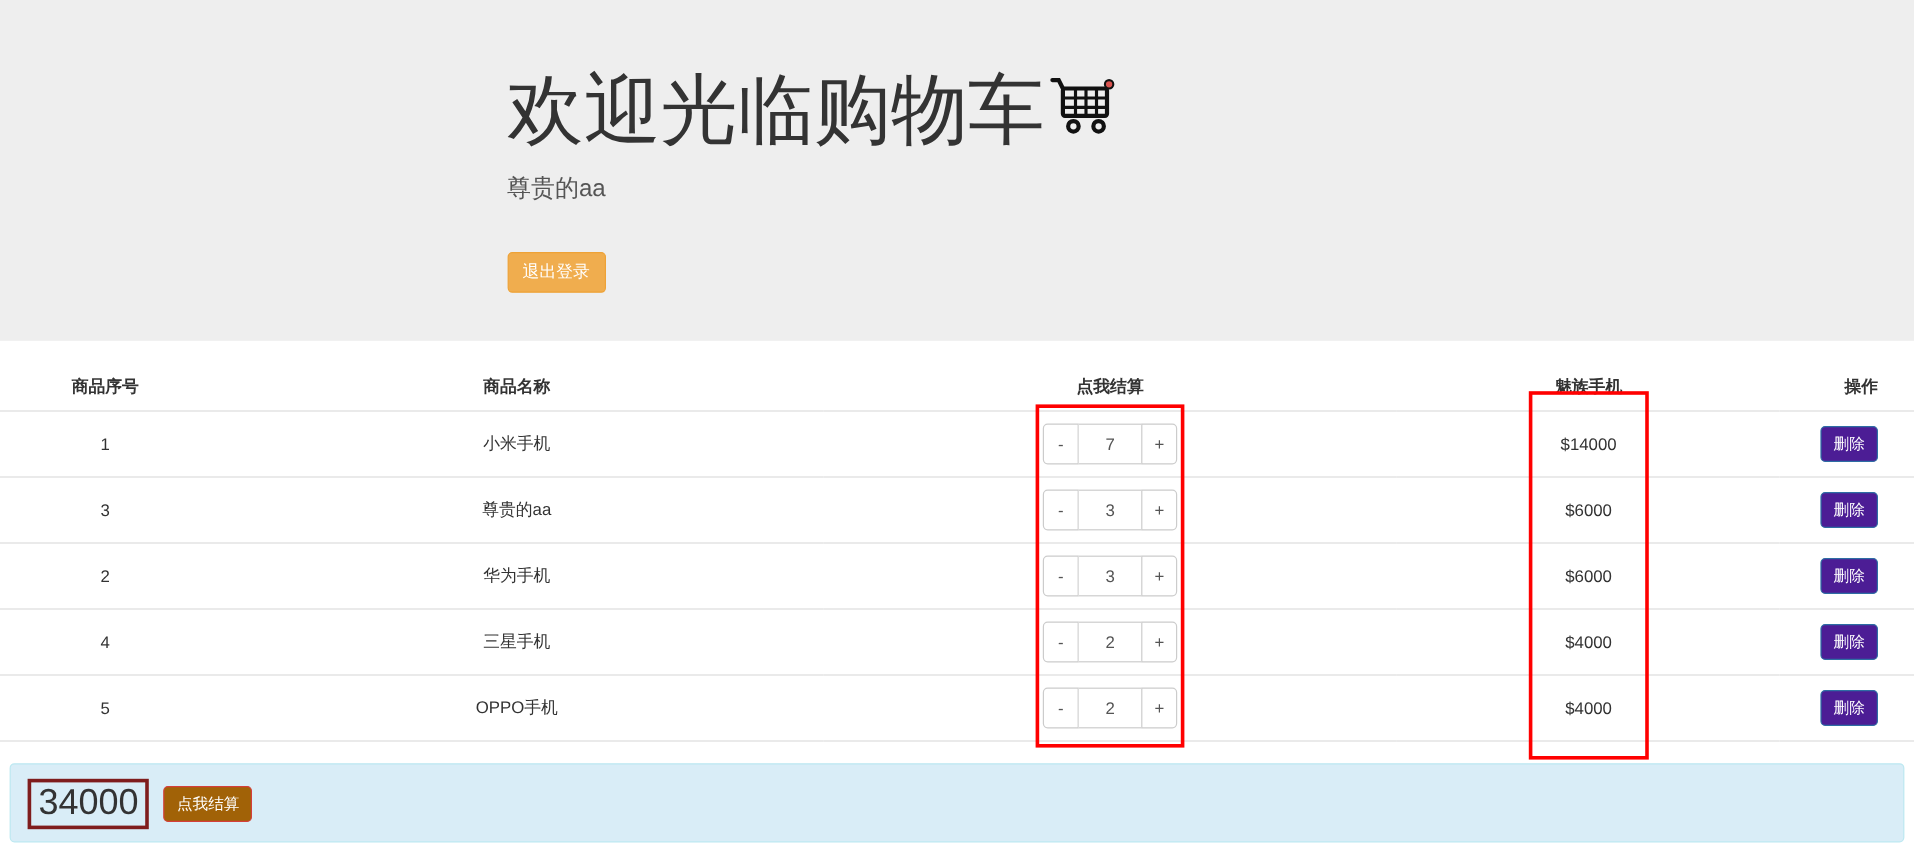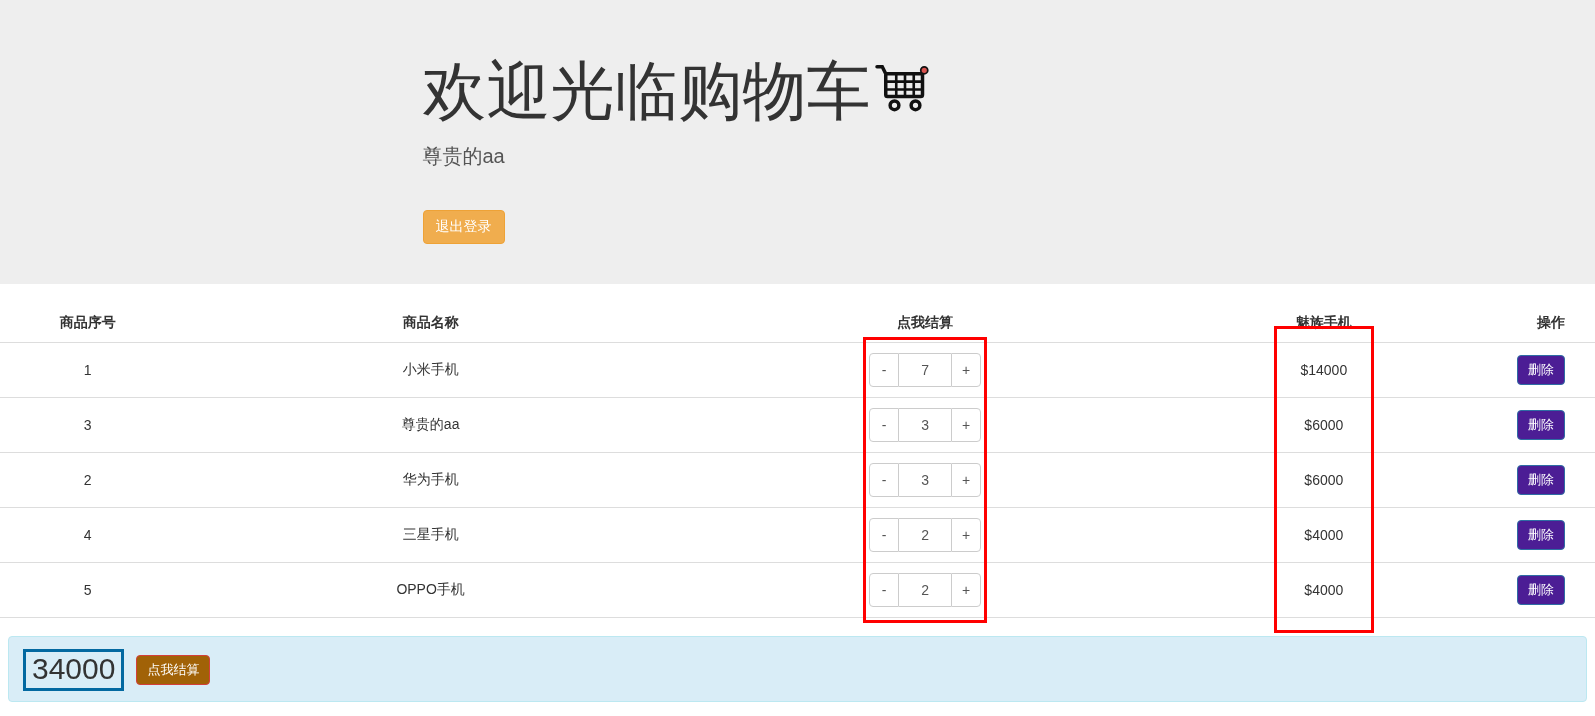--- a/index.html
+++ b/index.html
@@ -124,21 +124,21 @@
     position: relative;
   }
   .total-label {
     font-size: 30px;
     color: #333;
     font-weight: 400;
   }
   .total-value {
     font-size: 30px;
     color: #333;
-    border: 3px solid #0369a1;
+    border: 3px solid #7f1d1d;
     padding: 0 6px 2px;
     margin-left: 4px;
     margin-right: 12px;
   }
   .cart-icon svg { width: 60px; height: 56px; }
 </style>
 </head>
 <body>
 
 <div class="jumbotron">

